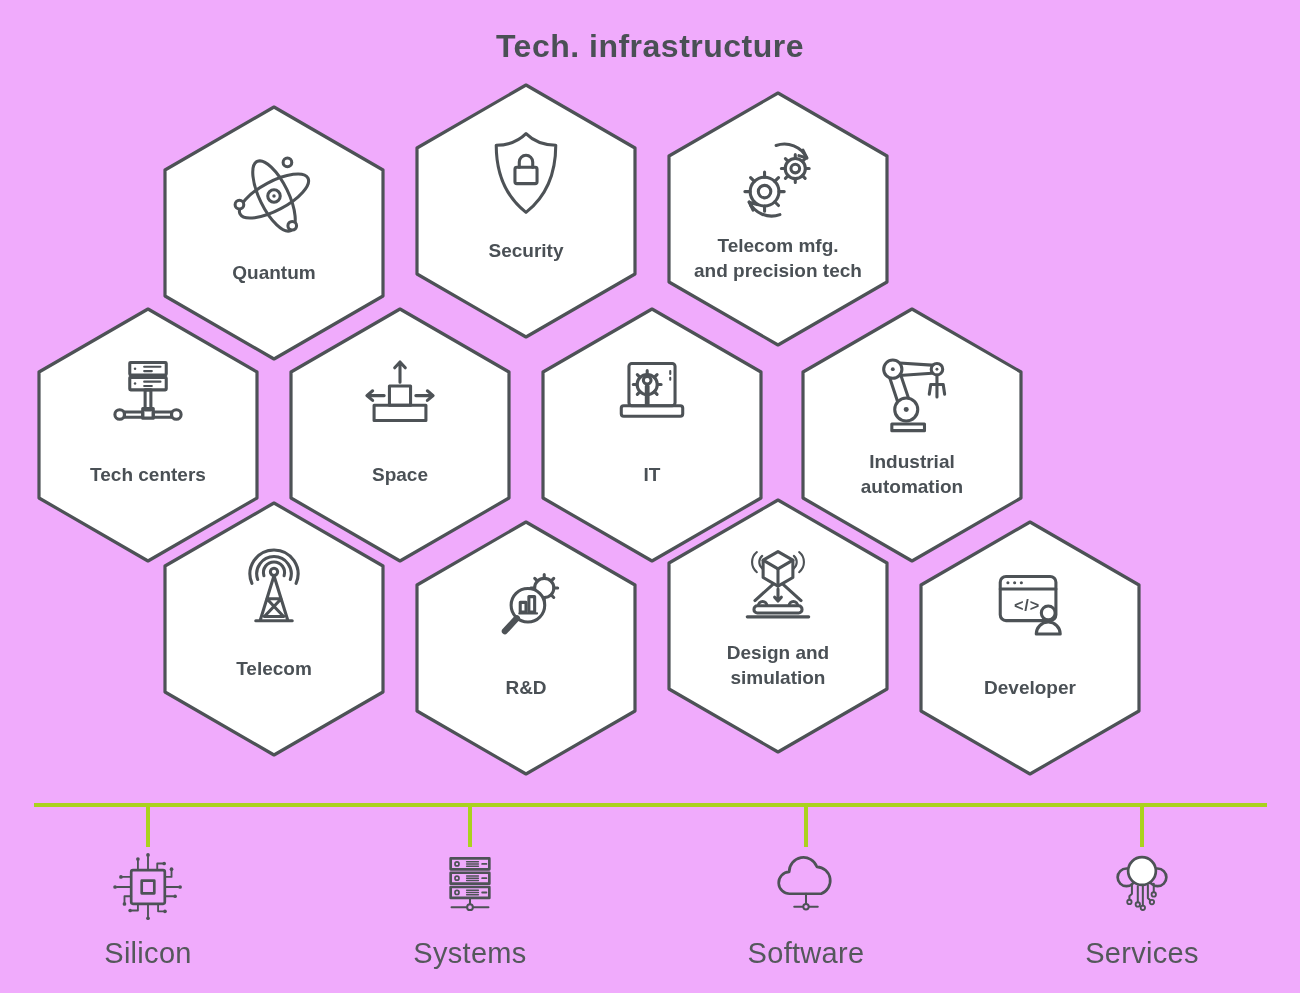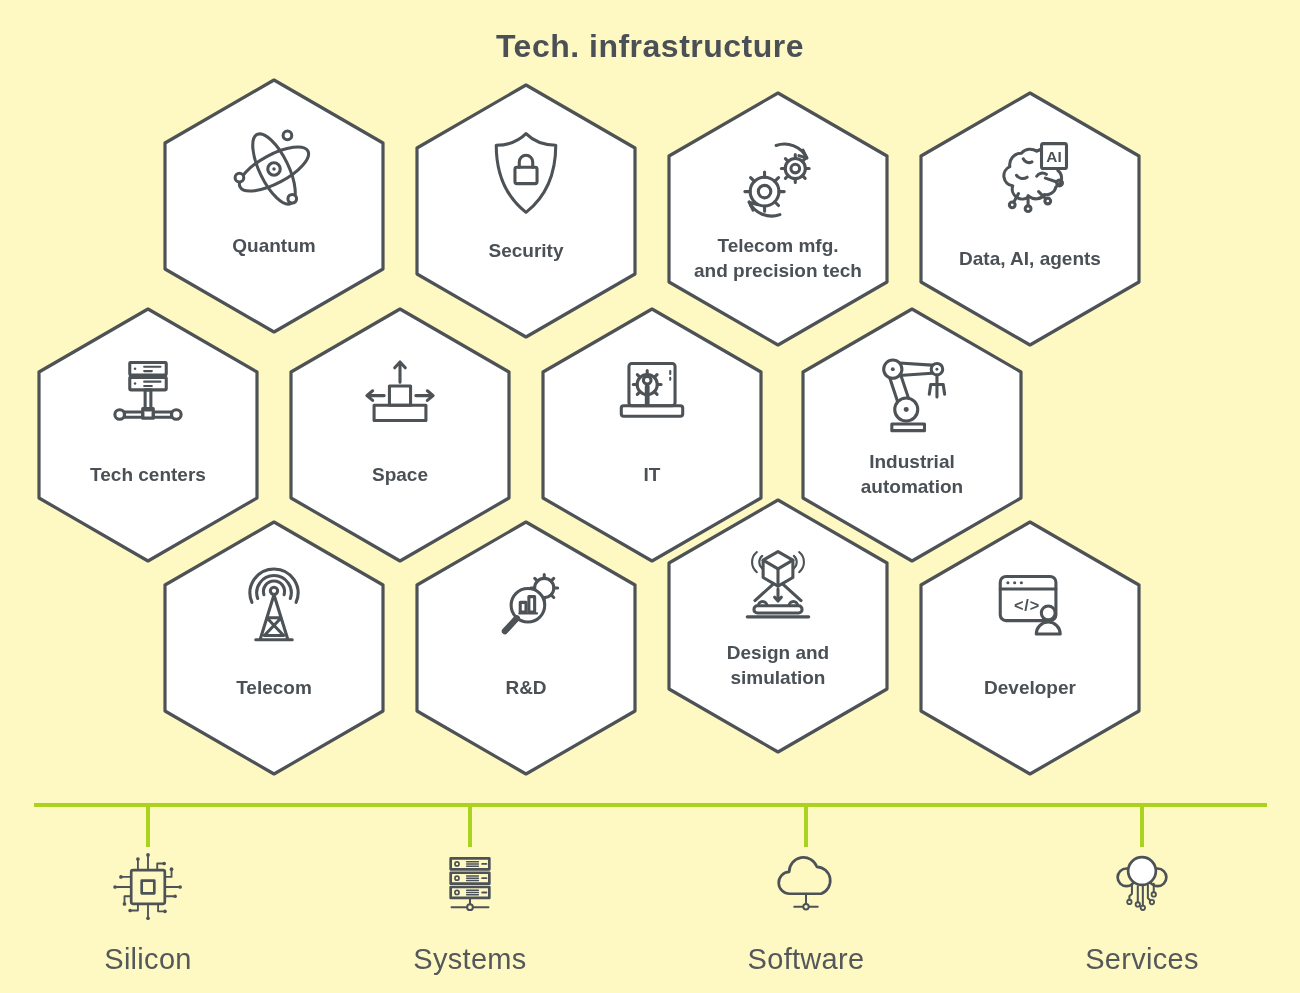--- a/index.html
+++ b/index.html
@@ -1,52 +1,52 @@
 <!DOCTYPE html>
 <html><head>
 <meta charset="utf-8">
 <style>
   * { margin:0; padding:0; box-sizing:border-box; }
   html,body { background:#fff; }
   body { font-family:"Liberation Sans", sans-serif; }
   #stage {
-    position:relative; width:1300px; height:993px; background:#fef9c3;
+    position:relative; width:1300px; height:993px; background:#f0abfc;
     overflow:hidden; color:#4d5256;
   }
   .title {
     position:absolute; top:28px; left:0; width:100%;
     text-align:center; font-size:32px; font-weight:bold;
     color:#4a5055; letter-spacing:.5px;
   }
   .hex { position:absolute; width:224px; height:258px; }
   .hex-outline { position:absolute; left:0; top:0; width:224px; height:258px; }
   .hex-icon { position:absolute; left:64px; top:44px; width:96px; height:96px; }
   .hex-label {
     position:absolute; left:6%; width:88%; top:140px; height:56px;
     display:flex; align-items:center; justify-content:center;
     text-align:center; font-size:19px; font-weight:bold; line-height:25px;
     color:#4a5055; white-space:pre-line;
   }
   .green-line { position:absolute; left:34px; top:803px; width:1233px; height:4px; background:#aad21e; }
   .tick { position:absolute; top:807px; width:4px; height:40px; background:#aad21e; }
   .f-item { position:absolute; top:845px; width:240px; text-align:center; }
   .f-icon { width:84px; height:84px; display:block; margin:0 auto; }
-  .f-label { margin-top:14px; font-size:29px; font-weight:400; color:#54585b; letter-spacing:.3px; }
+  .f-label { margin-top:8px; font-size:29px; font-weight:400; color:#54585b; letter-spacing:.3px; }
   .stroke-g { fill:none; stroke:#4d5256; stroke-width:3.2; stroke-linecap:round; stroke-linejoin:round; }
   .stroke-thin { stroke-width:2.2; }
   svg text { font-family:"Liberation Sans", sans-serif; }
 </style>
 </head>
 <body>
 
 <div id="stage">
 
   <div class="title">Tech. infrastructure</div>
 
-  <div class="hex" style="left:162px;top:77px">
+  <div class="hex" style="left:162px;top:104px">
     <svg class="hex-outline" viewBox="0 0 224 258">
       <polygon points="112,3 221,66 221,192 112,255 3,192 3,66" fill="#fff" stroke="#4d5256" stroke-width="3.2" stroke-linejoin="round"></polygon>
     </svg>
     <svg class="hex-icon" viewBox="0 0 100 100">
       <g class="stroke-g">
         <ellipse cx="50" cy="50" rx="40" ry="15" transform="rotate(-28 50 50)"></ellipse>
         <ellipse cx="50" cy="50" rx="40" ry="15" transform="rotate(64 50 50)"></ellipse>
         <circle cx="50" cy="50" r="6.5"></circle>
         <circle cx="50" cy="50" r="1.8" fill="#4d5256" stroke="none"></circle>
         <circle cx="64" cy="15" r="4.5" fill="#fff"></circle>
@@ -86,39 +86,20 @@
         <path d="M48,12 A26,26 0 0 1 80,25"></path>
         <path d="M80,25 L71.8,22.5 M80,25 L76,16.8"></path>
         <path d="M52,84 A26,26 0 0 1 20,71"></path>
         <path d="M20,71 L28.2,73.5 M20,71 L24,79.2"></path>
       </g>
     </svg>
     <div class="hex-label">Telecom mfg.
 and precision tech</div>
   </div>
 
-  <div class="hex" style="left:918px;top:90px">
-    <svg class="hex-outline" viewBox="0 0 224 258">
-      <polygon points="112,3 221,66 221,192 112,255 3,192 3,66" fill="#fff" stroke="#4d5256" stroke-width="3.2" stroke-linejoin="round"></polygon>
-    </svg>
-    <svg class="hex-icon" viewBox="0 0 100 100">
-      <g class="stroke-g">
-        <path d="M32,54 a10.5,10.5 0 0 1 -3,-20 a12,12 0 0 1 12,-14 a12,12 0 0 1 16,-2 a11,11 0 0 1 16,4 a11,11 0 0 1 6,16 a10,10 0 0 1 -2,17 a10,10 0 0 1 -12,8 a11,11 0 0 1 -16,2 a10.5,10.5 0 0 1 -17,-11 z"></path>
-        <path d="M43,26 a6.5,6.5 0 0 0 9,3 M36,43 a8,8 0 0 0 11,2 M57,44 a7,7 0 0 1 10,-2"></path>
-        <path d="M38,62 L33,71 M48,64 V75 M59,60 L66.5,67.5 M66,46 L78,50"></path>
-        <circle cx="31.5" cy="73.8" r="3"></circle>
-        <circle cx="48" cy="77.8" r="3"></circle>
-        <circle cx="68.5" cy="69.8" r="3"></circle>
-        <circle cx="80.8" cy="51" r="3"></circle>
-        <rect x="62" y="10" width="26" height="26" rx="2" fill="#fff"></rect>
-        <text x="75" y="29" text-anchor="middle" font-size="16" font-weight="bold" fill="#4d5256" stroke="none">AI</text>
-      </g>
-    </svg>
-    <div class="hex-label">Data, AI, agents</div>
-  </div>
 
   <div class="hex" style="left:36px;top:306px">
     <svg class="hex-outline" viewBox="0 0 224 258">
       <polygon points="112,3 221,66 221,192 112,255 3,192 3,66" fill="#fff" stroke="#4d5256" stroke-width="3.2" stroke-linejoin="round"></polygon>
     </svg>
     <svg class="hex-icon" viewBox="0 0 100 100">
       <g class="stroke-g">
         <rect x="31" y="13" width="38" height="13" rx="1"></rect>
         <rect x="31" y="28.5" width="38" height="13" rx="1"></rect>
         <circle cx="36.5" cy="19.5" r="1.3" fill="#4d5256" stroke="none"></circle>
@@ -185,21 +166,21 @@
         <circle cx="76" cy="20" r="1.5" fill="#4d5256" stroke="none"></circle>
         <path d="M76,26 V36 M69.5,36 H82.5 M69.5,36 L68,46 M76,36 V49 M82.5,36 L84,46"></path>
         <rect x="29" y="77" width="34" height="7"></rect>
       </g>
     </svg>
     <div class="hex-label">Industrial
 automation</div>
   </div>
 
 
-  <div class="hex" style="left:162px;top:519px">
+  <div class="hex" style="left:162px;top:500px">
     <svg class="hex-outline" viewBox="0 0 224 258">
       <polygon points="112,3 221,66 221,192 112,255 3,192 3,66" fill="#fff" stroke="#4d5256" stroke-width="3.2" stroke-linejoin="round"></polygon>
     </svg>
     <svg class="hex-icon" viewBox="0 0 100 100">
       <g class="stroke-g">
         <path d="M39.5,33 A11,11 0 1 1 60.5,33"></path>
         <path d="M33,37 A18,18 0 1 1 67,37"></path>
         <path d="M27,41 A25,25 0 1 1 73,41"></path>
         <circle cx="50" cy="29" r="3.8"></circle>
         <path d="M50,33 L35.5,80 M50,33 L64.5,80 M42.5,57 H57.5 M42.5,57 L60,75.5 M57.5,57 L40,75.5 M40,75.5 H60 M31,80 H69"></path>

